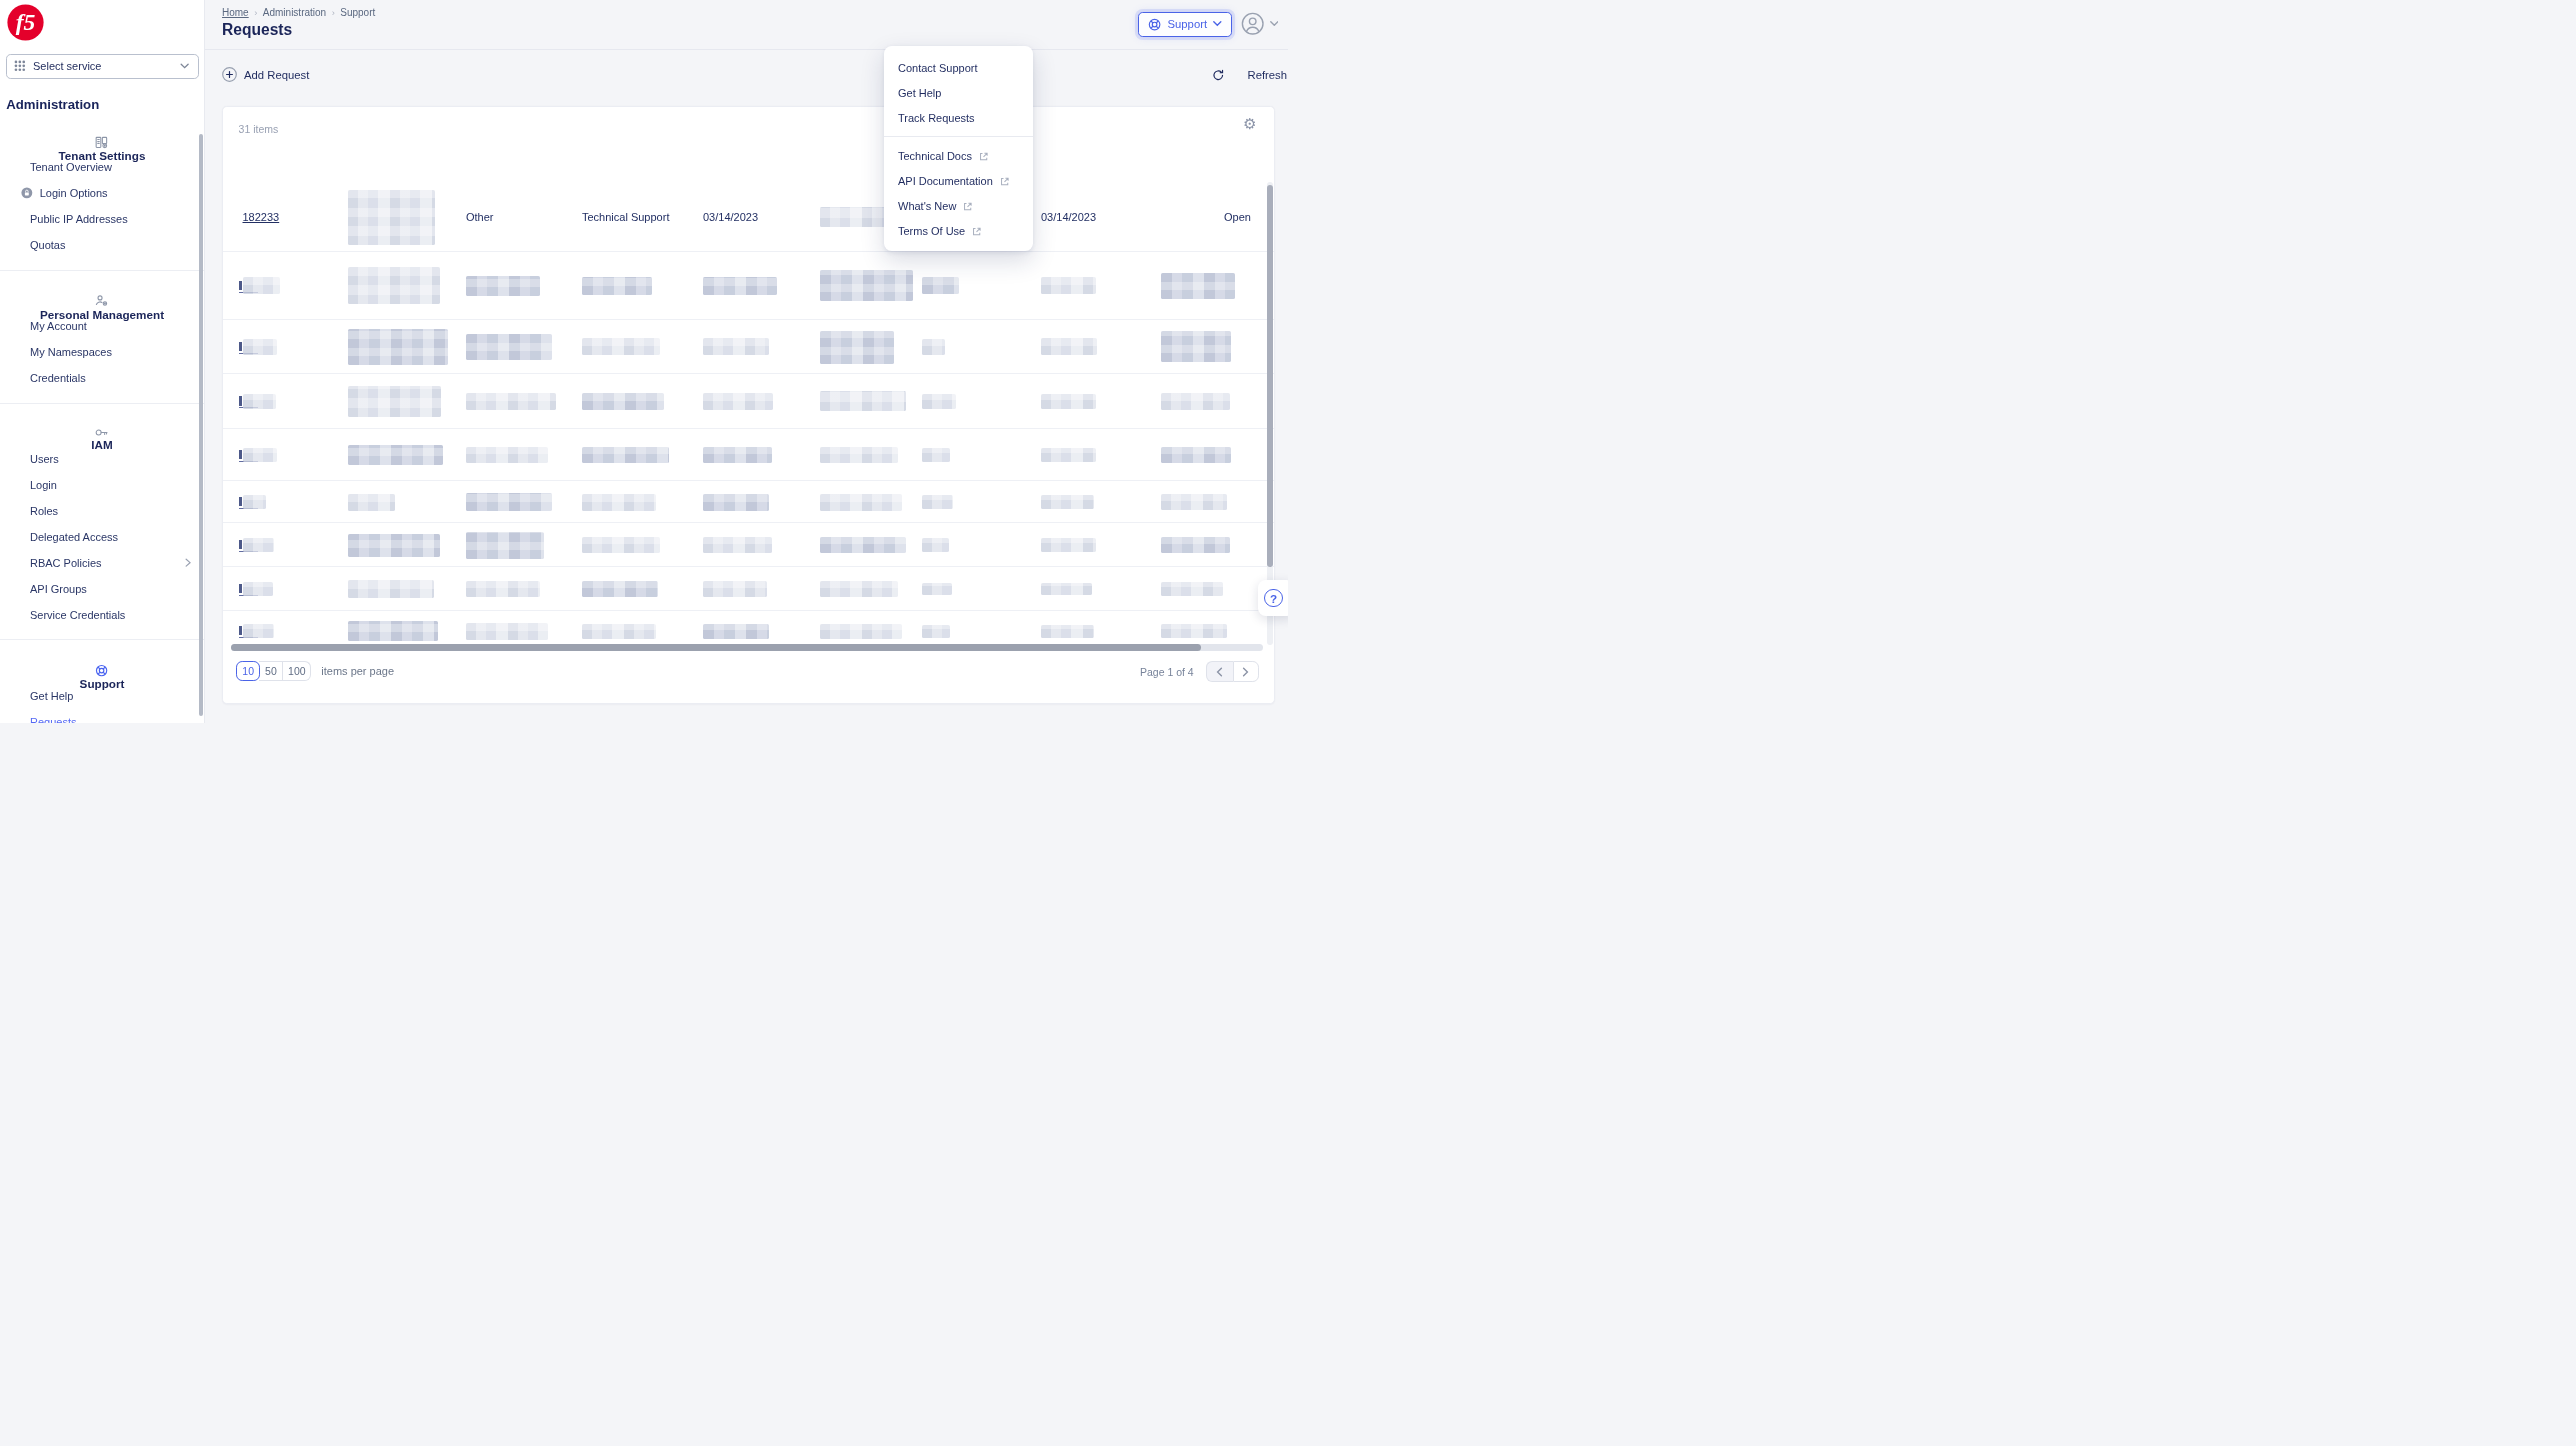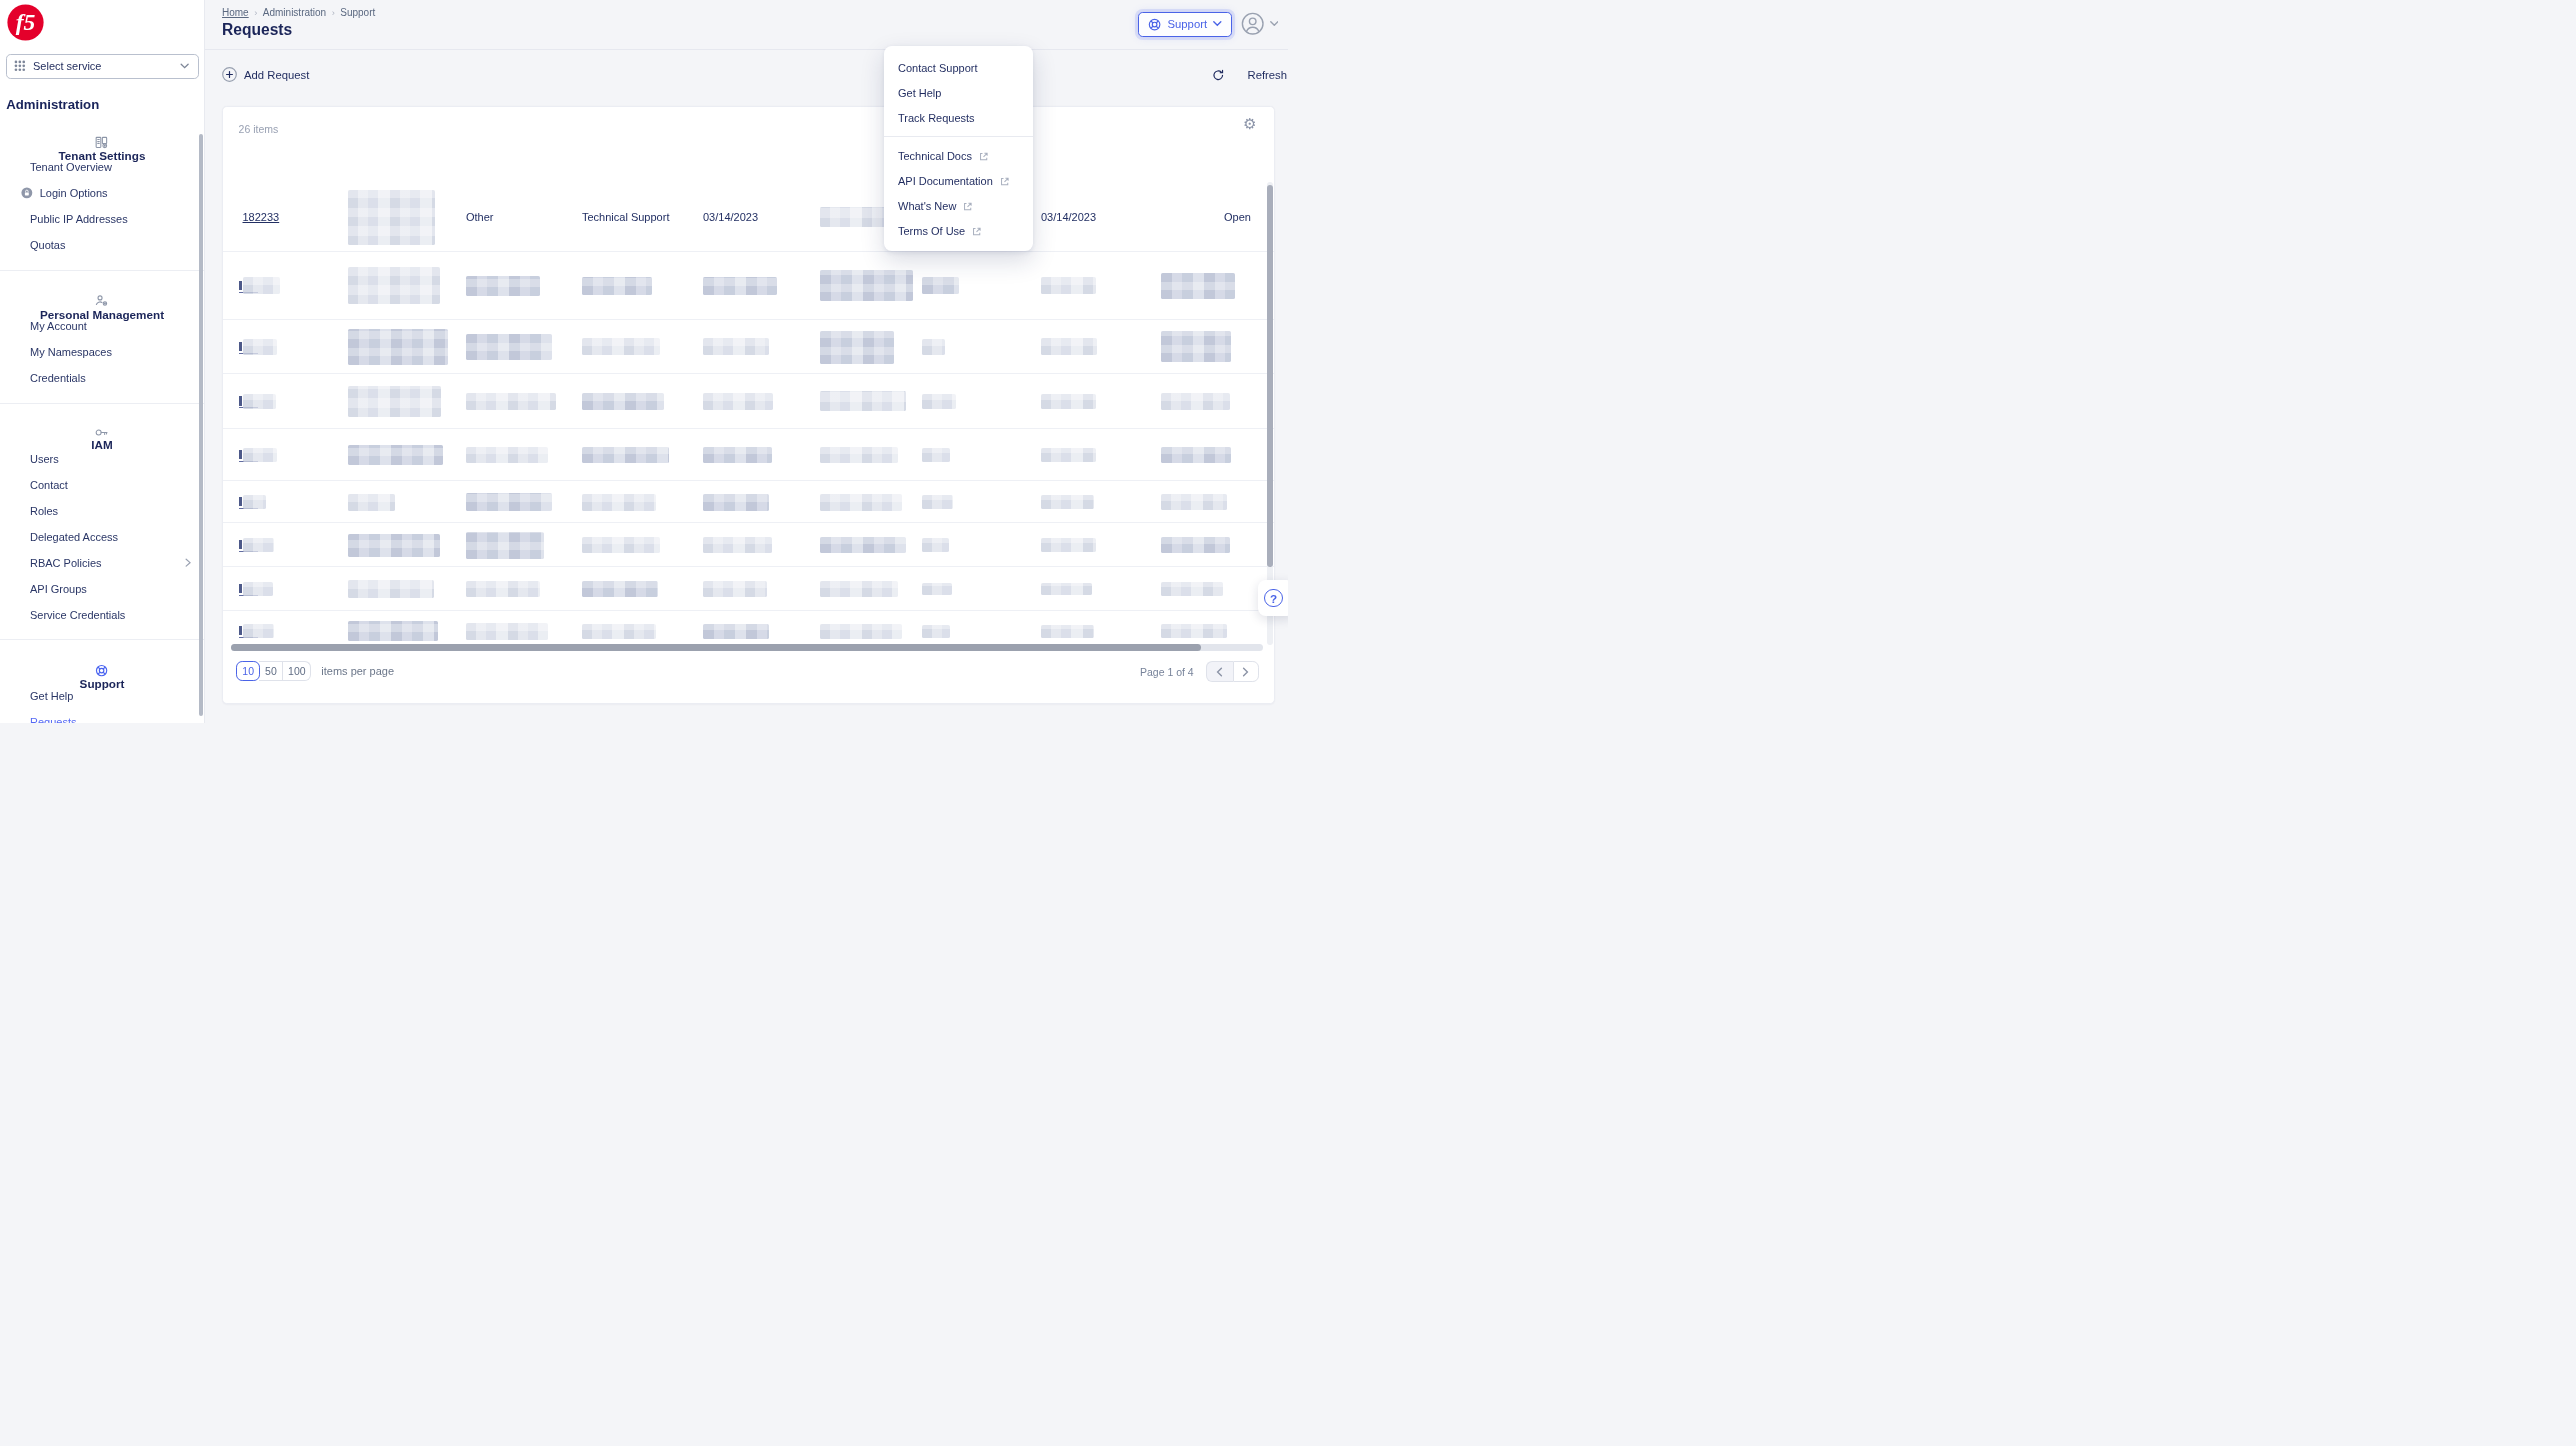--- a/index.html
+++ b/index.html
@@ -247,21 +247,21 @@
           <circle cx="5" cy="7" r="3.4"></circle>
           <path d="M8.4 7h8M13.2 7v2.6M15.8 7v2" stroke-linecap="round"></path>
         </svg>
       </span>
       <span class="sec-title">IAM</span>
     </div>
     <a class="nav-item">
         <span>Users</span>
       </a>
     <a class="nav-item">
-        <span>Contact</span>
+        <span>Login</span>
       </a>
     <a class="nav-item">
         <span>Roles</span>
       </a>
     <a class="nav-item">
         <span>Delegated Access</span>
       </a>
     <a class="nav-item">
       <span>RBAC Policies</span>
       <span class="spacer"></span>
@@ -345,21 +345,21 @@
   </div>
 
   <div class="refresh-btn">
     <svg width="12.5" height="12.5" viewBox="0 0 16 16" fill="none" stroke="#1e2a5e" stroke-width="1.5">
       <path d="M13.5 8a5.5 5.5 0 1 1-1.6-3.9M13.5 1.8v3h-3" stroke-linecap="round"></path>
     </svg>
     <span class="lbl">Refresh</span>
   </div>
 
   <div class="card">
-    <div class="items-count">26 items</div>
+    <div class="items-count">31 items</div>
     <div class="gear-btn">⚙</div>
 
 
     <div class="rows">
 
       <div class="t-row" style="height:70px">
         <span class="cell c-id id-link">182233</span>
         <div class="px" style="left:125px;top:7.8px;width:87px;height:55px"></div>
         <span class="cell c-service">Other</span>
         <span class="cell c-type">Technical Support</span>

